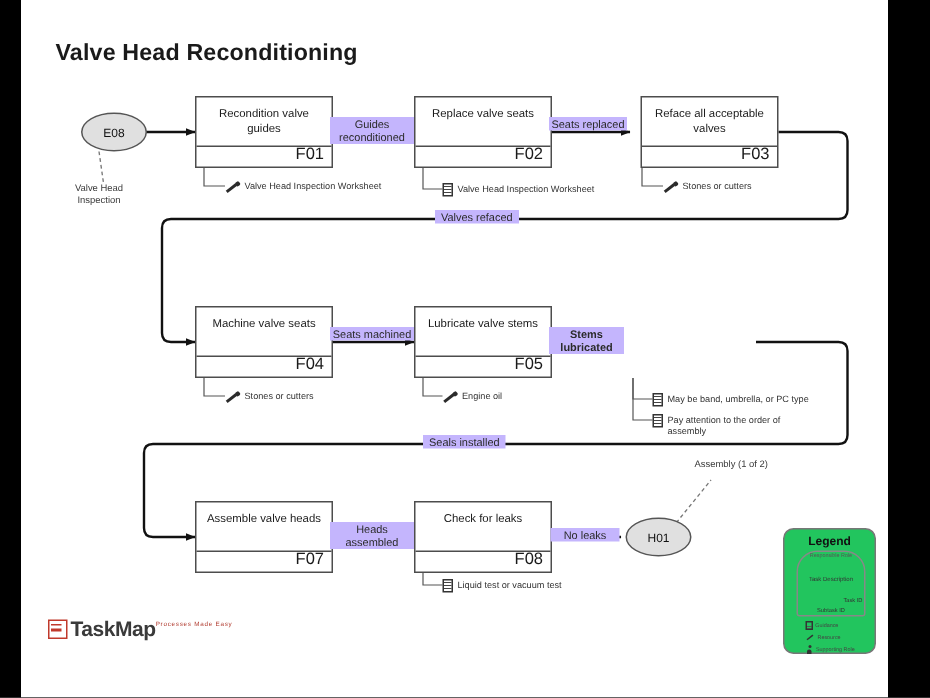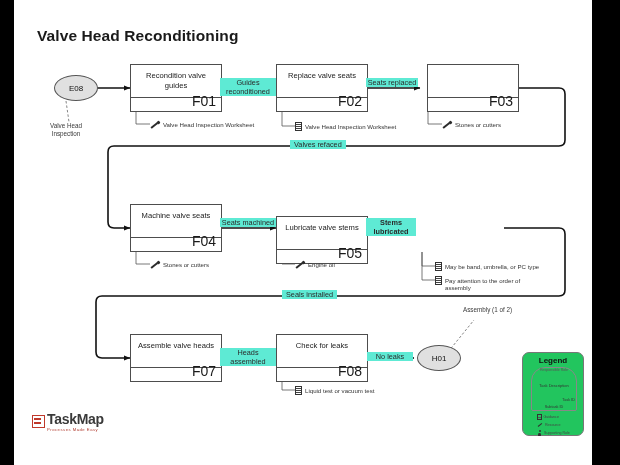--- a/index.html
+++ b/index.html
@@ -57,21 +57,21 @@
     padding: 0 3px;
   }
   .task .task-divider {
     position: absolute;
     left: 0; right: 0; bottom: 13px;
     border-top: 1px solid #4d4d4d;
   }
   .task .task-id {
     position: absolute;
     right: 5px; bottom: 2px;
-    font-size: 14px;
+    font-size: 11px;
     color: #1a1a1a;
   }
 
   
   .terminator {
     position: absolute;
     width: 44px; height: 26px;
     border: 1px solid #555;
     border-radius: 50%;
     background: #e0e0e0;
@@ -82,21 +82,21 @@
     color: #111;
   }
 
   
   .conn-label {
     position: absolute;
     text-align: center;
     font-size: 7.3px;
     color: #2b2b2b;
     line-height: 9.2px;
-    background: #5eead4;
+    background: #c4b5fd;
     white-space: nowrap;
   }
   .conn-label.wrap { white-space: normal; }
 
   
   .anno {
     position: absolute;
     display: flex;
     align-items: flex-start;
     gap: 3px;
@@ -287,21 +287,21 @@
     width: 7px; height: 1.6px;
     background: #c0392b;
   }
   .logo-mark::after {
     content: "";
     position: absolute;
     left: 1.4px; top: 5.6px;
     width: 7px; height: 1.6px;
     background: #c0392b;
   }
-  .logo-text { display: flex; flex-direction: column; line-height: 1; }
+  .logo-text { display: flex; flex-direction: row; line-height: 1; }
   .logo-name {
     font-size: 14px;
     font-weight: bold;
     color: #3a3a3a;
     letter-spacing: -0.3px;
   }
   .logo-tag {
     font-size: 4.2px;
     color: #b03a2e;
     letter-spacing: 0.5px;
@@ -381,20 +381,21 @@
       <div class="task-id">F02</div>
     </div>
     <div class="anno" style="left:281px; top:122px;">
       <span class="ico-doc"></span>
       <span class="anno-text">Valve Head Inspection Worksheet</span>
     </div>
 
     <div class="conn-label wrap" style="left:352px; top:78px; width:52px;">Seats replaced</div>
 
     <div class="task" style="left:413px; top:64px;">
+      <div class="task-title">Reface all acceptable valves</div>
       <div class="task-divider"></div>
       <div class="task-id">F03</div>
     </div>
     <div class="anno" style="left:428px; top:120px;">
       <span class="ico-tool"></span>
       <span class="anno-text">Stones or cutters</span>
     </div>
 
     <div class="conn-label" style="left:276px; top:140px; padding:0 4px;">Valves refaced</div>
 
@@ -403,21 +404,21 @@
       <div class="task-divider"></div>
       <div class="task-id">F04</div>
     </div>
     <div class="anno" style="left:136px; top:260px;">
       <span class="ico-tool"></span>
       <span class="anno-text">Stones or cutters</span>
     </div>
 
     <div class="conn-label wrap" style="left:206px; top:218px; width:56px;">Seats machined</div>
 
-    <div class="task" style="left:262px; top:216px;">
+    <div class="task" style="left:262px; top:204px;">
       <div class="task-title">Lubricate valve stems</div>
       <div class="task-divider"></div>
       <div class="task-id">F05</div>
     </div>
     <div class="anno" style="left:281px; top:260px;">
       <span class="ico-tool"></span>
       <span class="anno-text">Engine oil</span>
     </div>
 
     <div class="conn-label wrap" style="left:352px; top:218px; width:50px;font-weight:bold;">Stems lubricated</div>

